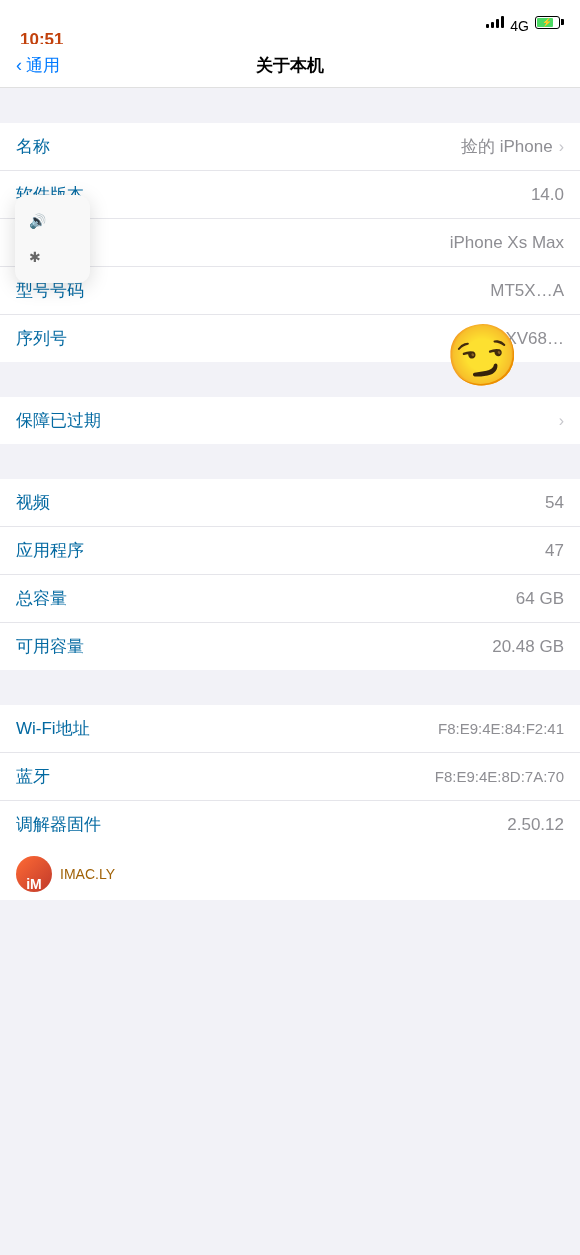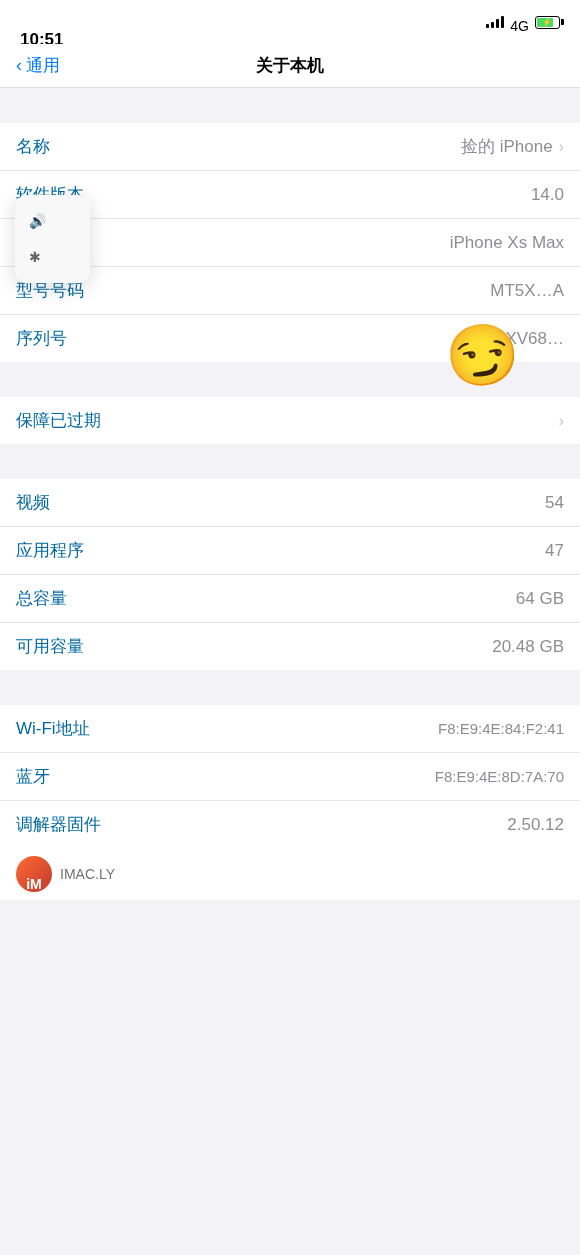--- a/index.html
+++ b/index.html
@@ -16,21 +16,21 @@
       background: #ffffff;
       height: 44px;
       display: flex;
       align-items: center;
       justify-content: space-between;
       padding: 0 20px;
     }
     .status-time {
       font-size: 17px;
       font-weight: 600;
-      color: #000000;
+      color: #c2410c;
       margin-top: 36px;
     }
     .status-icons {
       display: flex;
       align-items: center;
       gap: 6px;
     }
     .signal-bars {
       display: flex;
       align-items: flex-end;
@@ -205,21 +205,21 @@
       border-radius: 50%;
       display: flex;
       align-items: flex-end;
       justify-content: center;
       color: white;
       font-weight: bold;
       font-size: 14px;
     }
     .watermark-text {
       font-size: 14px;
-      color: #737373;
+      color: #a16207;
       font-weight: 500;
     }
 
     .page-wrapper {
       position: relative;
     }
   </style>
 </head>
 <body>
 

